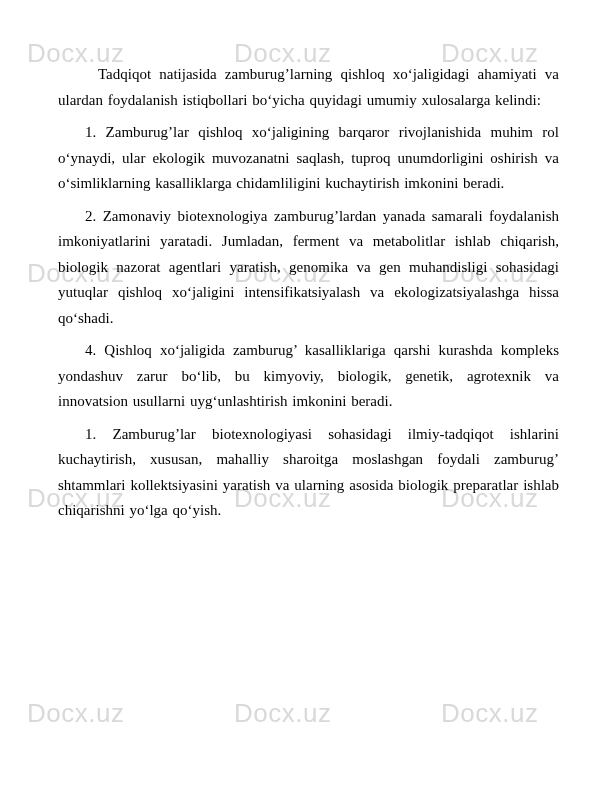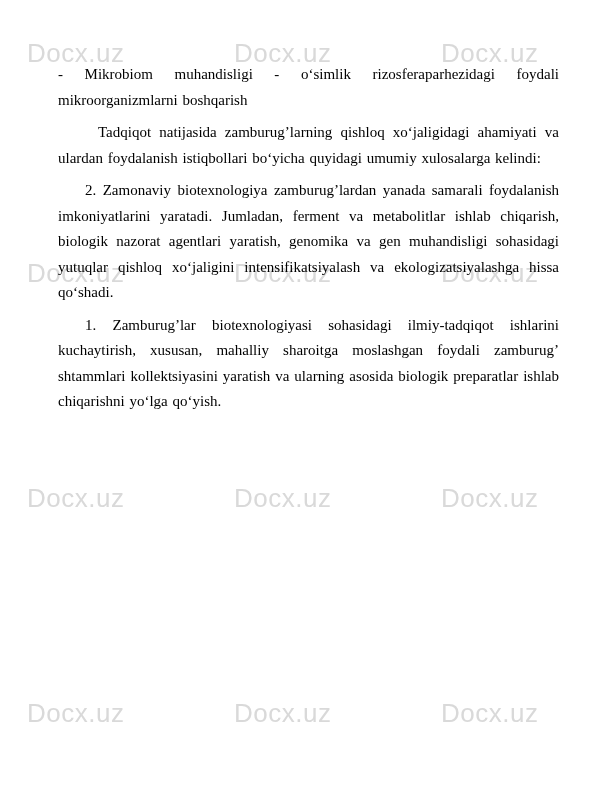--- a/index.html
+++ b/index.html
@@ -71,18 +71,19 @@
       <span class="wm" style="left: 234px; top: 260px; color: rgb(217, 217, 217);">Docx.uz</span>
       <span class="wm" style="left: 441px; top: 260px; color: rgb(217, 217, 217);">Docx.uz</span>
       <span class="wm" style="left: 27px; top: 485px; color: rgb(217, 217, 217);">Docx.uz</span>
       <span class="wm" style="left: 234px; top: 485px; color: rgb(217, 217, 217);">Docx.uz</span>
       <span class="wm" style="left: 441px; top: 485px; color: rgb(217, 217, 217);">Docx.uz</span>
       <span class="wm" style="left: 27px; top: 700px; color: rgb(217, 217, 217);">Docx.uz</span>
       <span class="wm" style="left: 234px; top: 700px; color: rgb(217, 217, 217);">Docx.uz</span>
       <span class="wm" style="left: 441px; top: 700px; color: rgb(217, 217, 217);">Docx.uz</span>
     </div>
   <div class="doc-body" id="doc-body">
-      <p class="indent-none">- Mikrobiom muhandisligi - o‘simlik rizosferaparhezidagi foydali mikroorganizmlarni boshqarish</p>
       <p class="indent-normal">Tadqiqot natijasida zamburug’larning qishloq xo‘jaligidagi ahamiyati va ulardan foydalanish istiqbollari bo‘yicha quyidagi umumiy xulosalarga kelindi:</p>
+      <p class="indent-list">1. Zamburug’lar qishloq xo‘jaligining barqaror rivojlanishida muhim rol o‘ynaydi, ular ekologik muvozanatni saqlash, tuproq unumdorligini oshirish va o‘simliklarning kasalliklarga chidamliligini kuchaytirish imkonini beradi.</p>
       <p class="indent-list">2. Zamonaviy biotexnologiya zamburug’lardan yanada samarali foydalanish imkoniyatlarini yaratadi. Jumladan, ferment va metabolitlar ishlab chiqarish, biologik nazorat agentlari yaratish, genomika va gen muhandisligi sohasidagi yutuqlar qishloq xo‘jaligini intensifikatsiyalash va ekologizatsiyalashga hissa qo‘shadi.</p>
+      <p class="indent-list">4. Qishloq xo‘jaligida zamburug’ kasalliklariga qarshi kurashda kompleks yondashuv zarur bo‘lib, bu kimyoviy, biologik, genetik, agrotexnik va innovatsion usullarni uyg‘unlashtirish imkonini beradi.</p>
       <p class="indent-list">1. Zamburug’lar biotexnologiyasi sohasidagi ilmiy-tadqiqot ishlarini kuchaytirish, xususan, mahalliy sharoitga moslashgan foydali zamburug’ shtammlari kollektsiyasini yaratish va ularning asosida biologik preparatlar ishlab chiqarishni yo‘lga qo‘yish.</p>
     </div>
 </div>
 
 </body></html>

